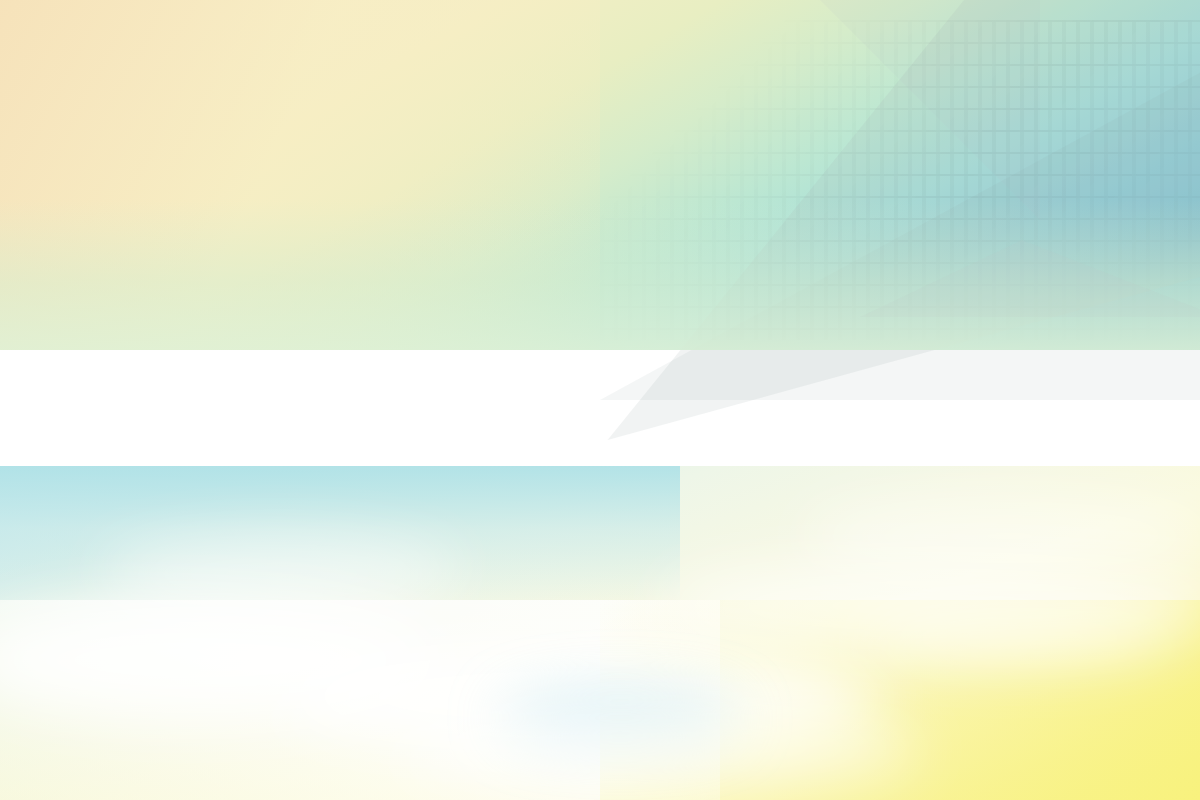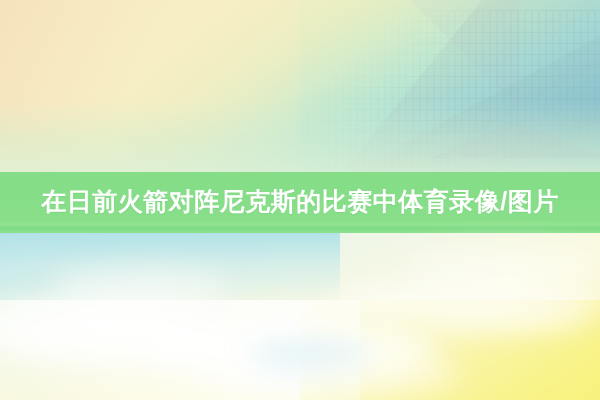--- a/index.html
+++ b/index.html
@@ -168,23 +168,20 @@
 
   <div class="facet facet-a"></div>
   <div class="facet facet-b"></div>
   <div class="facet facet-d"></div>
 
   <div class="watermark"></div>
 
   <div class="green-bloom"></div>
   <div class="facet facet-c"></div>
 
-  <div class="band">
-    <div class="band-title">在日前火箭对阵尼克斯的比赛中体育录像/图片</div>
-  </div>
 
   <div class="sky-bottom"></div>
   <div class="sky-bottom-cyan"></div>
   <div class="sky-bottom-white"></div>
   <div class="sky-bottom-yellow"></div>
 
   <div class="cloud c5"></div>
   <div class="cloud c4"></div>
   <div class="cloud c3"></div>
   <div class="cloud c1"></div>

